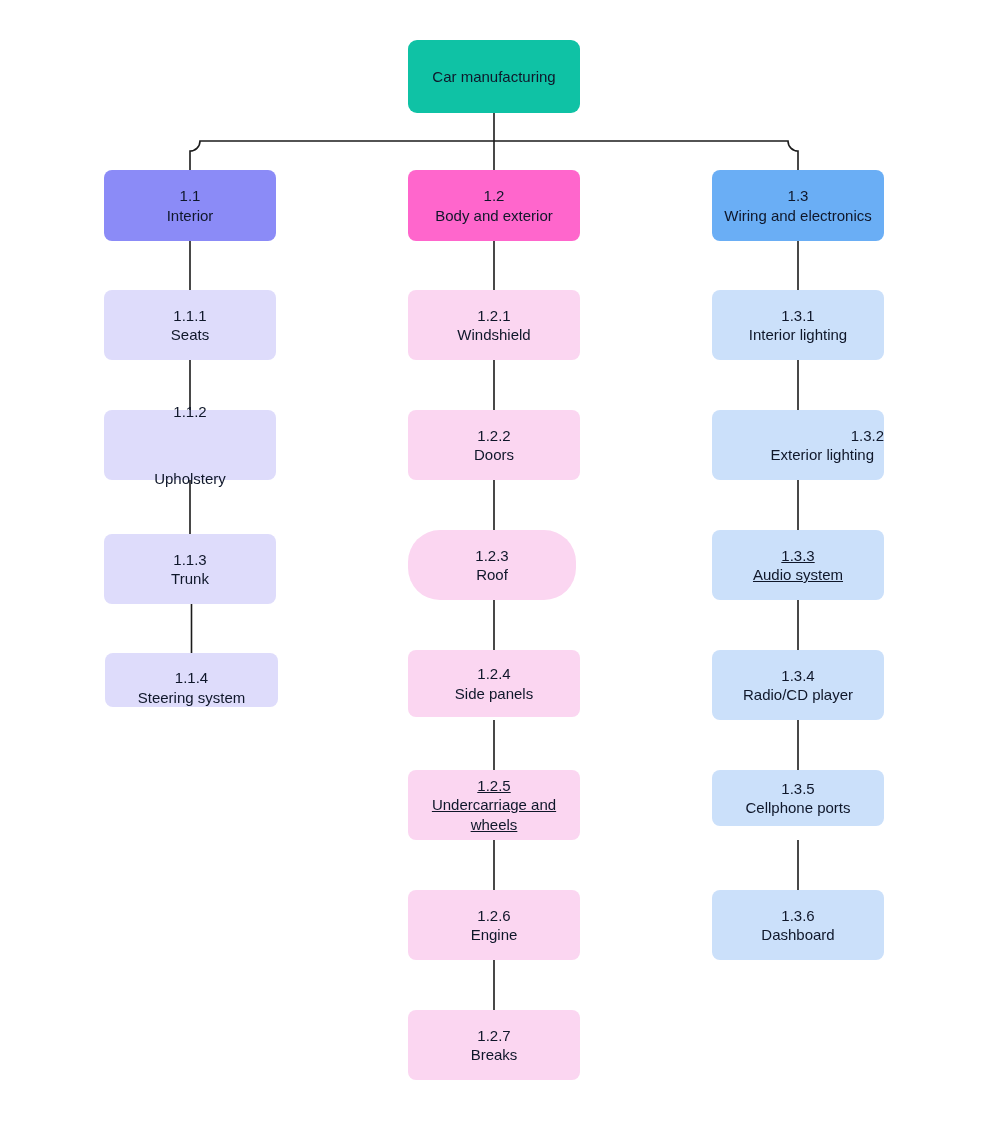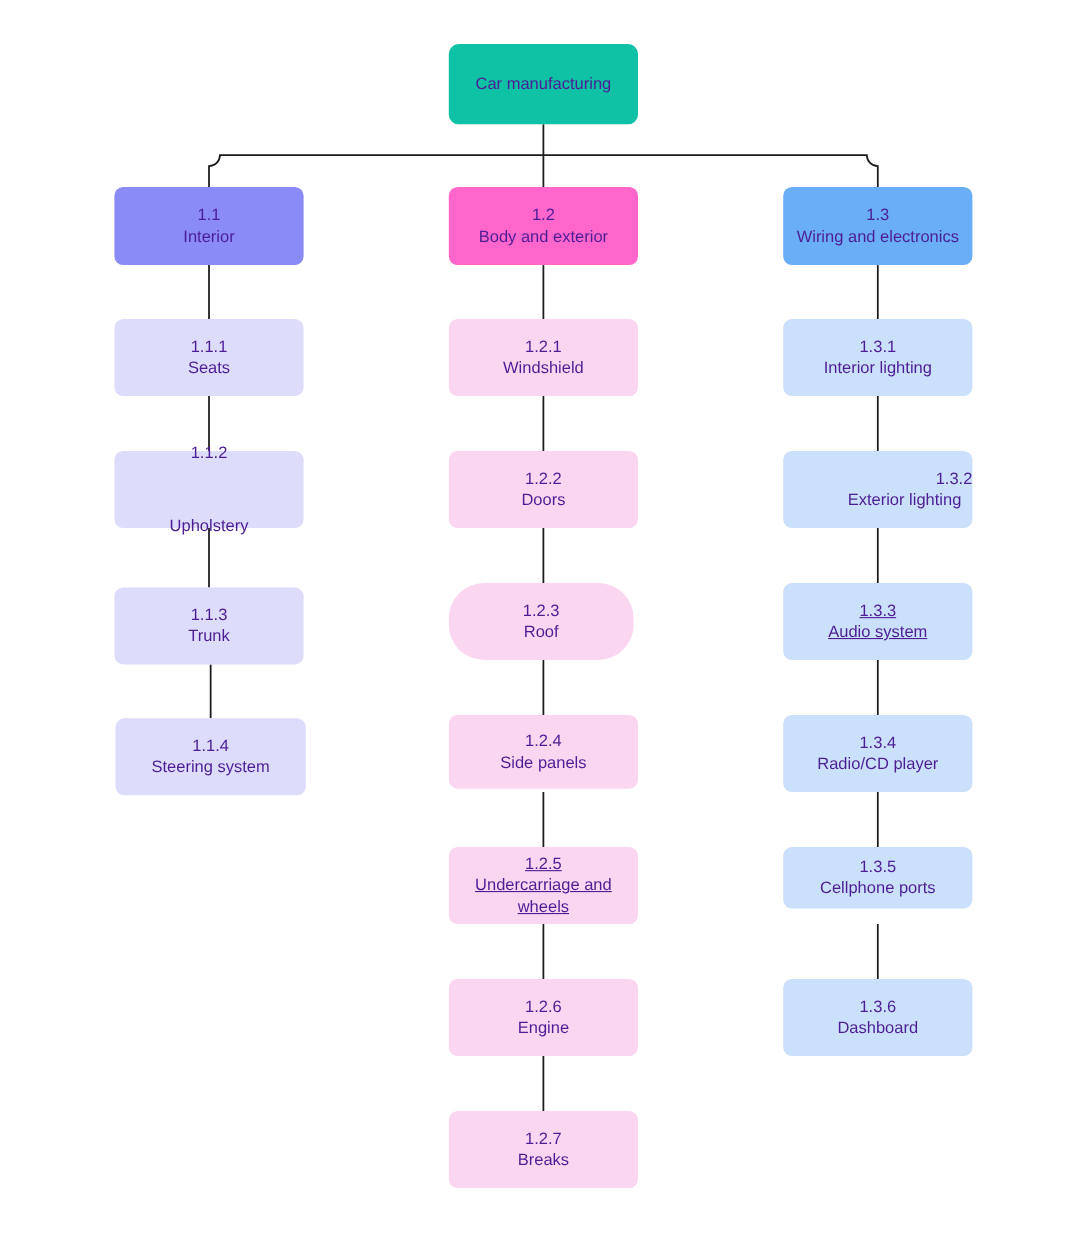--- a/index.html
+++ b/index.html
@@ -29,21 +29,21 @@
   }
   .node {
     position: absolute;
     box-sizing: border-box;
     border-radius: 8px;
     display: flex;
     flex-direction: column;
     align-items: center;
     justify-content: center;
     text-align: center;
-    color: #4c1d95;
+    color: #0f172a;
     line-height: 1.30;
     z-index: 2;
   }
   .node .code {
     display: block;
     font-size: 15px;
   }
   .node .label {
     display: block;
     font-size: 15px;
@@ -97,21 +97,21 @@
         <span class="label">Seats</span>
       </div>
       <div class="node child" style="left: 104px; top: 410px; width: 172px; height: 70px; background: rgb(222, 220, 251); gap: 48px;">
         <span class="code">1.1.2</span>
         <span class="label">Upholstery</span>
       </div>
       <div class="node child" style="left: 104px; top: 534px; width: 172px; height: 70px; background: rgb(222, 220, 251);">
         <span class="code">1.1.3</span>
         <span class="label">Trunk</span>
       </div>
-      <div class="node child" style="left: 105px; top: 653px; width: 173px; height: 70px; background: rgb(222, 220, 251);">
+      <div class="node child" style="left: 105px; top: 653px; width: 173px; height: 54px; background: rgb(222, 220, 251); justify-content: flex-end;">
         <span class="code">1.1.4</span>
         <span class="label">Steering system</span>
       </div>
       <div class="node header" style="left: 408px; top: 170px; width: 172px; height: 71px; background: rgb(255, 102, 204);">
         <span class="code">1.2</span>
         <span class="label">Body and exterior</span>
       </div>
       <div class="node child" style="left: 408px; top: 290px; width: 172px; height: 70px; background: rgb(251, 214, 241);">
         <span class="code">1.2.1</span>
         <span class="label">Windshield</span>

